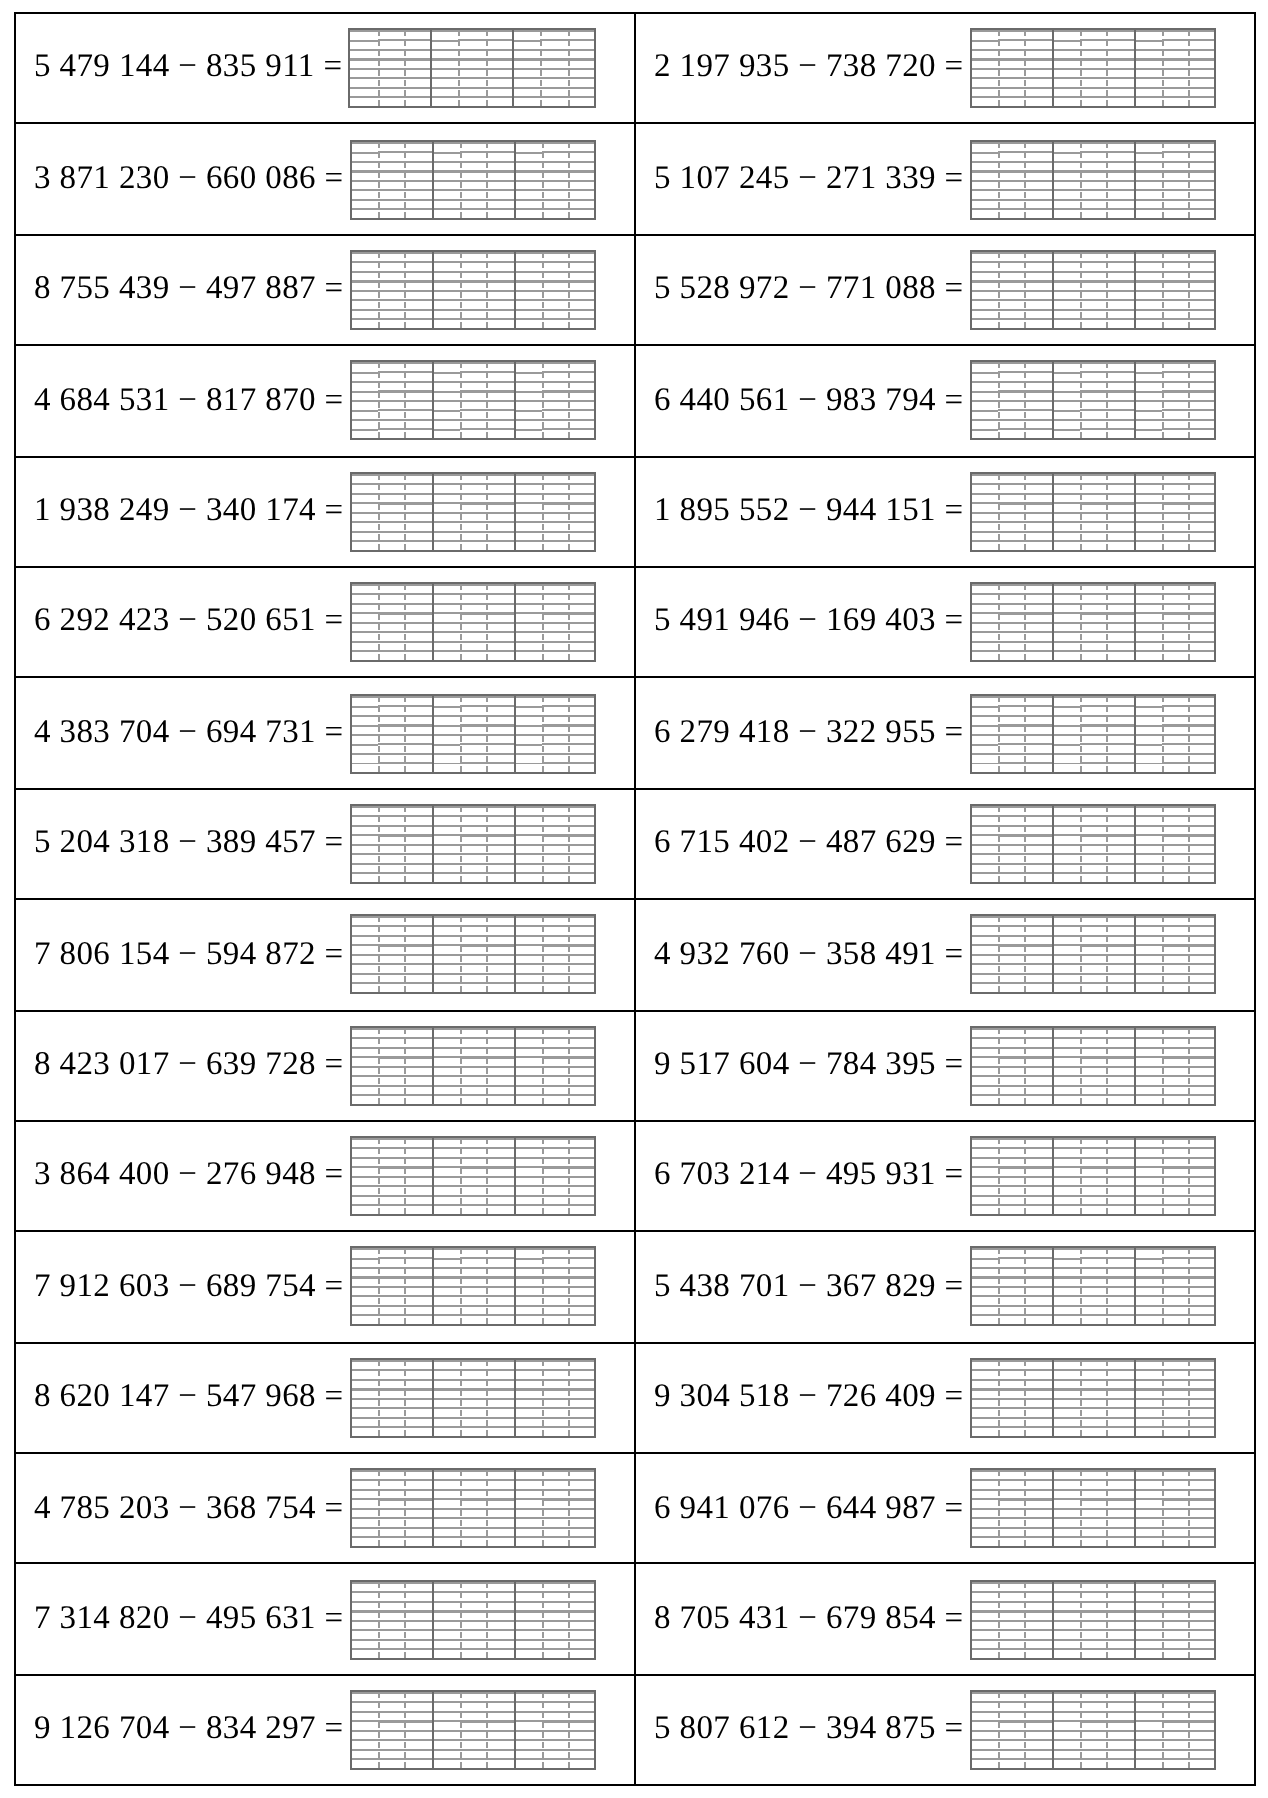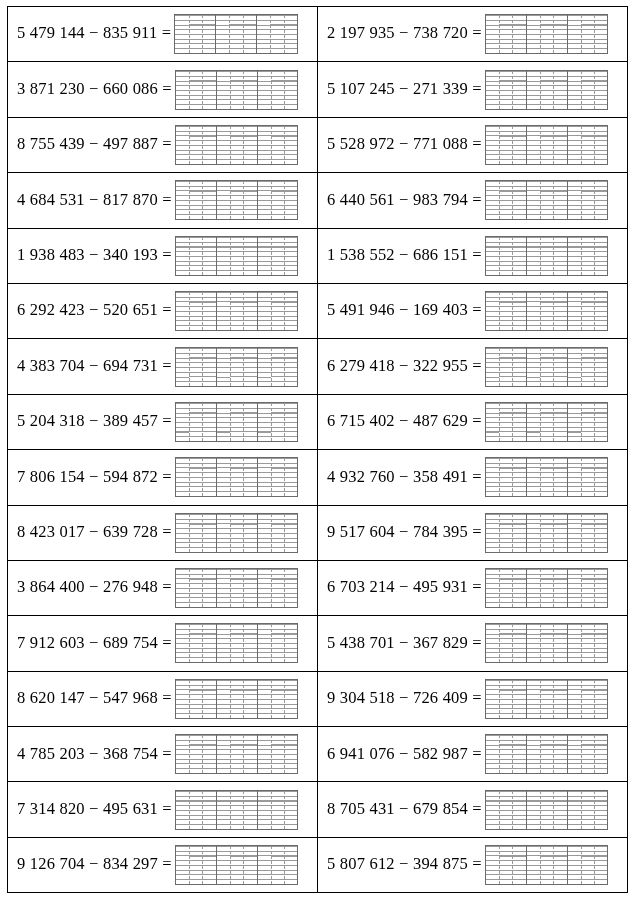--- a/index.html
+++ b/index.html
@@ -282,43 +282,43 @@
                   <div class="grid-col"></div>
                   <div class="grid-col"></div>
                 </div>
               </div>
             </div>
           </td>
         </tr>
         <tr>
           <td class="cell">
             <div class="cell-inner">
-              <span class="expr">1 938 483 − 340 193 =</span>
-              <div class="answer-grid">
-                <div class="grid-group">
-                  <div class="grid-col"></div>
-                  <div class="grid-col"></div>
-                  <div class="grid-col"></div>
-                </div>
-                <div class="grid-group">
-                  <div class="grid-col"></div>
-                  <div class="grid-col"></div>
-                  <div class="grid-col"></div>
-                </div>
-                <div class="grid-group">
-                  <div class="grid-col"></div>
-                  <div class="grid-col"></div>
-                  <div class="grid-col"></div>
-                </div>
-              </div>
-            </div>
-          </td>
-          <td class="cell">
-            <div class="cell-inner">
-              <span class="expr">1 538 552 − 686 151 =</span>
+              <span class="expr">1 938 249 − 340 174 =</span>
+              <div class="answer-grid">
+                <div class="grid-group">
+                  <div class="grid-col"></div>
+                  <div class="grid-col"></div>
+                  <div class="grid-col"></div>
+                </div>
+                <div class="grid-group">
+                  <div class="grid-col"></div>
+                  <div class="grid-col"></div>
+                  <div class="grid-col"></div>
+                </div>
+                <div class="grid-group">
+                  <div class="grid-col"></div>
+                  <div class="grid-col"></div>
+                  <div class="grid-col"></div>
+                </div>
+              </div>
+            </div>
+          </td>
+          <td class="cell">
+            <div class="cell-inner">
+              <span class="expr">1 895 552 − 944 151 =</span>
               <div class="answer-grid">
                 <div class="grid-group">
                   <div class="grid-col"></div>
                   <div class="grid-col"></div>
                   <div class="grid-col"></div>
                 </div>
                 <div class="grid-group">
                   <div class="grid-col"></div>
                   <div class="grid-col"></div>
                   <div class="grid-col"></div>
@@ -718,21 +718,21 @@
                 <div class="grid-group">
                   <div class="grid-col"></div>
                   <div class="grid-col"></div>
                   <div class="grid-col"></div>
                 </div>
               </div>
             </div>
           </td>
           <td class="cell">
             <div class="cell-inner">
-              <span class="expr">6 941 076 − 582 987 =</span>
+              <span class="expr">6 941 076 − 644 987 =</span>
               <div class="answer-grid">
                 <div class="grid-group">
                   <div class="grid-col"></div>
                   <div class="grid-col"></div>
                   <div class="grid-col"></div>
                 </div>
                 <div class="grid-group">
                   <div class="grid-col"></div>
                   <div class="grid-col"></div>
                   <div class="grid-col"></div>

